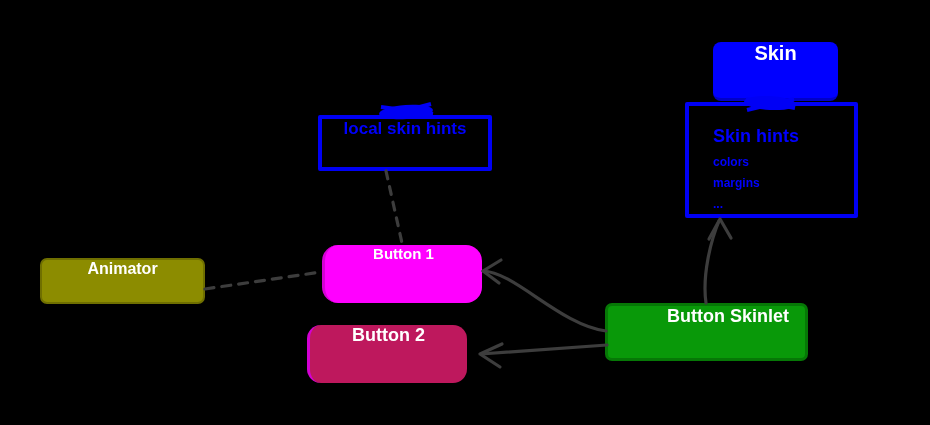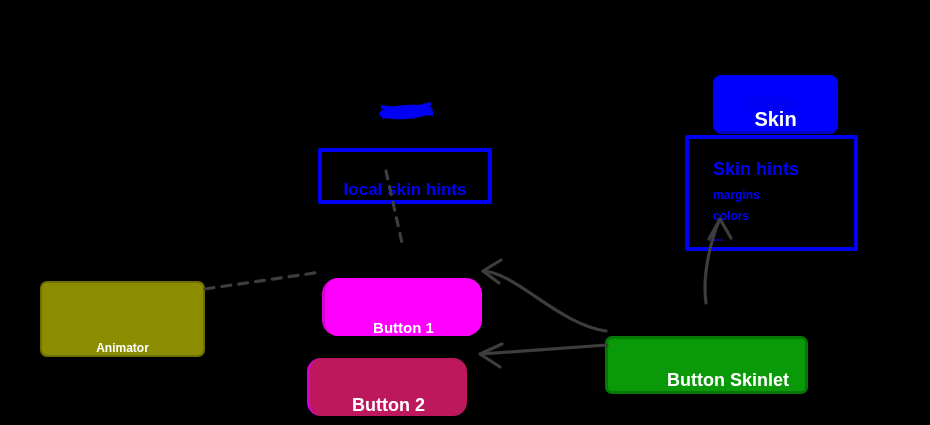--- a/index.html
+++ b/index.html
@@ -2,32 +2,32 @@
 <html><head>
 <meta charset="utf-8">
 <style>
   html,body{margin:0;padding:0;background:#000;}
   .canvas{
     position:relative;width:930px;height:425px;overflow:hidden;
     background:#000;
     font-family:"Liberation Sans", sans-serif;
   }
   .node{
-    position:absolute;display:flex;align-items:flex-end;justify-content:center;
-    box-sizing:border-box;color:#fff;font-weight:bold;text-align:center;margin-top:33px;
+    position:absolute;display:flex;align-items:flex-start;justify-content:center;
+    box-sizing:border-box;color:#fff;font-weight:bold;text-align:center;
   }
   
   .node-skin{
     left:713px;top:42px;width:125px;height:59px;
     background:#0000ff;border-radius:8px;font-size:20px;
     border-bottom:3px solid #0000c8;
   }
   .node-animator{
-    left:40px;top:248px;width:165px;height:76px;
-    background:#8c8c00;border-radius:7px;font-size:12px;
+    left:40px;top:258px;width:165px;height:46px;
+    background:#8c8c00;border-radius:7px;font-size:16px;
     border:2px solid #6f6f00;
   }
   .node-button1{
     left:322px;top:245px;width:160px;height:58px;
     background:#ff00ff;border-radius:16px;font-size:15px;
     border-left:3px solid #d400d4;
   }
   .node-button2{
     left:307px;top:325px;width:160px;height:58px;
     background:#be185d;border-radius:14px;font-size:18px;
@@ -63,22 +63,22 @@
 <body>
 
 <div class="canvas">
 
   <div class="node node-skin">
     <span>Skin</span>
   </div>
 
   <div class="node node-skin-hints">
     <div class="hints-title">Skin hints</div>
+    <div class="hint-item">colors</div>
     <div class="hint-item">margins</div>
-    <div class="hint-item">colors</div>
     <div class="hint-item">...</div>
   </div>
 
   <div class="node node-local-hints">
     <span>local skin hints</span>
   </div>
 
   <div class="node node-animator">
     <span>Animator</span>
   </div>

